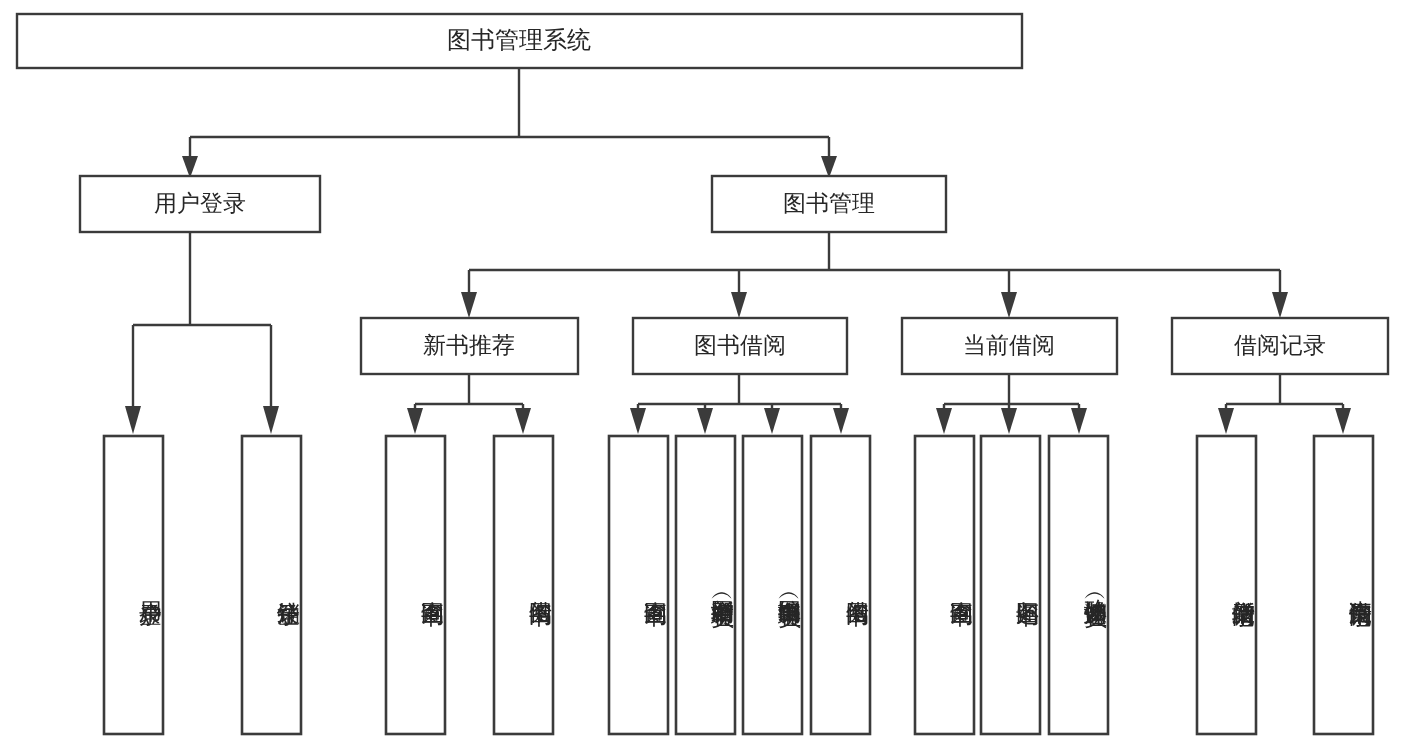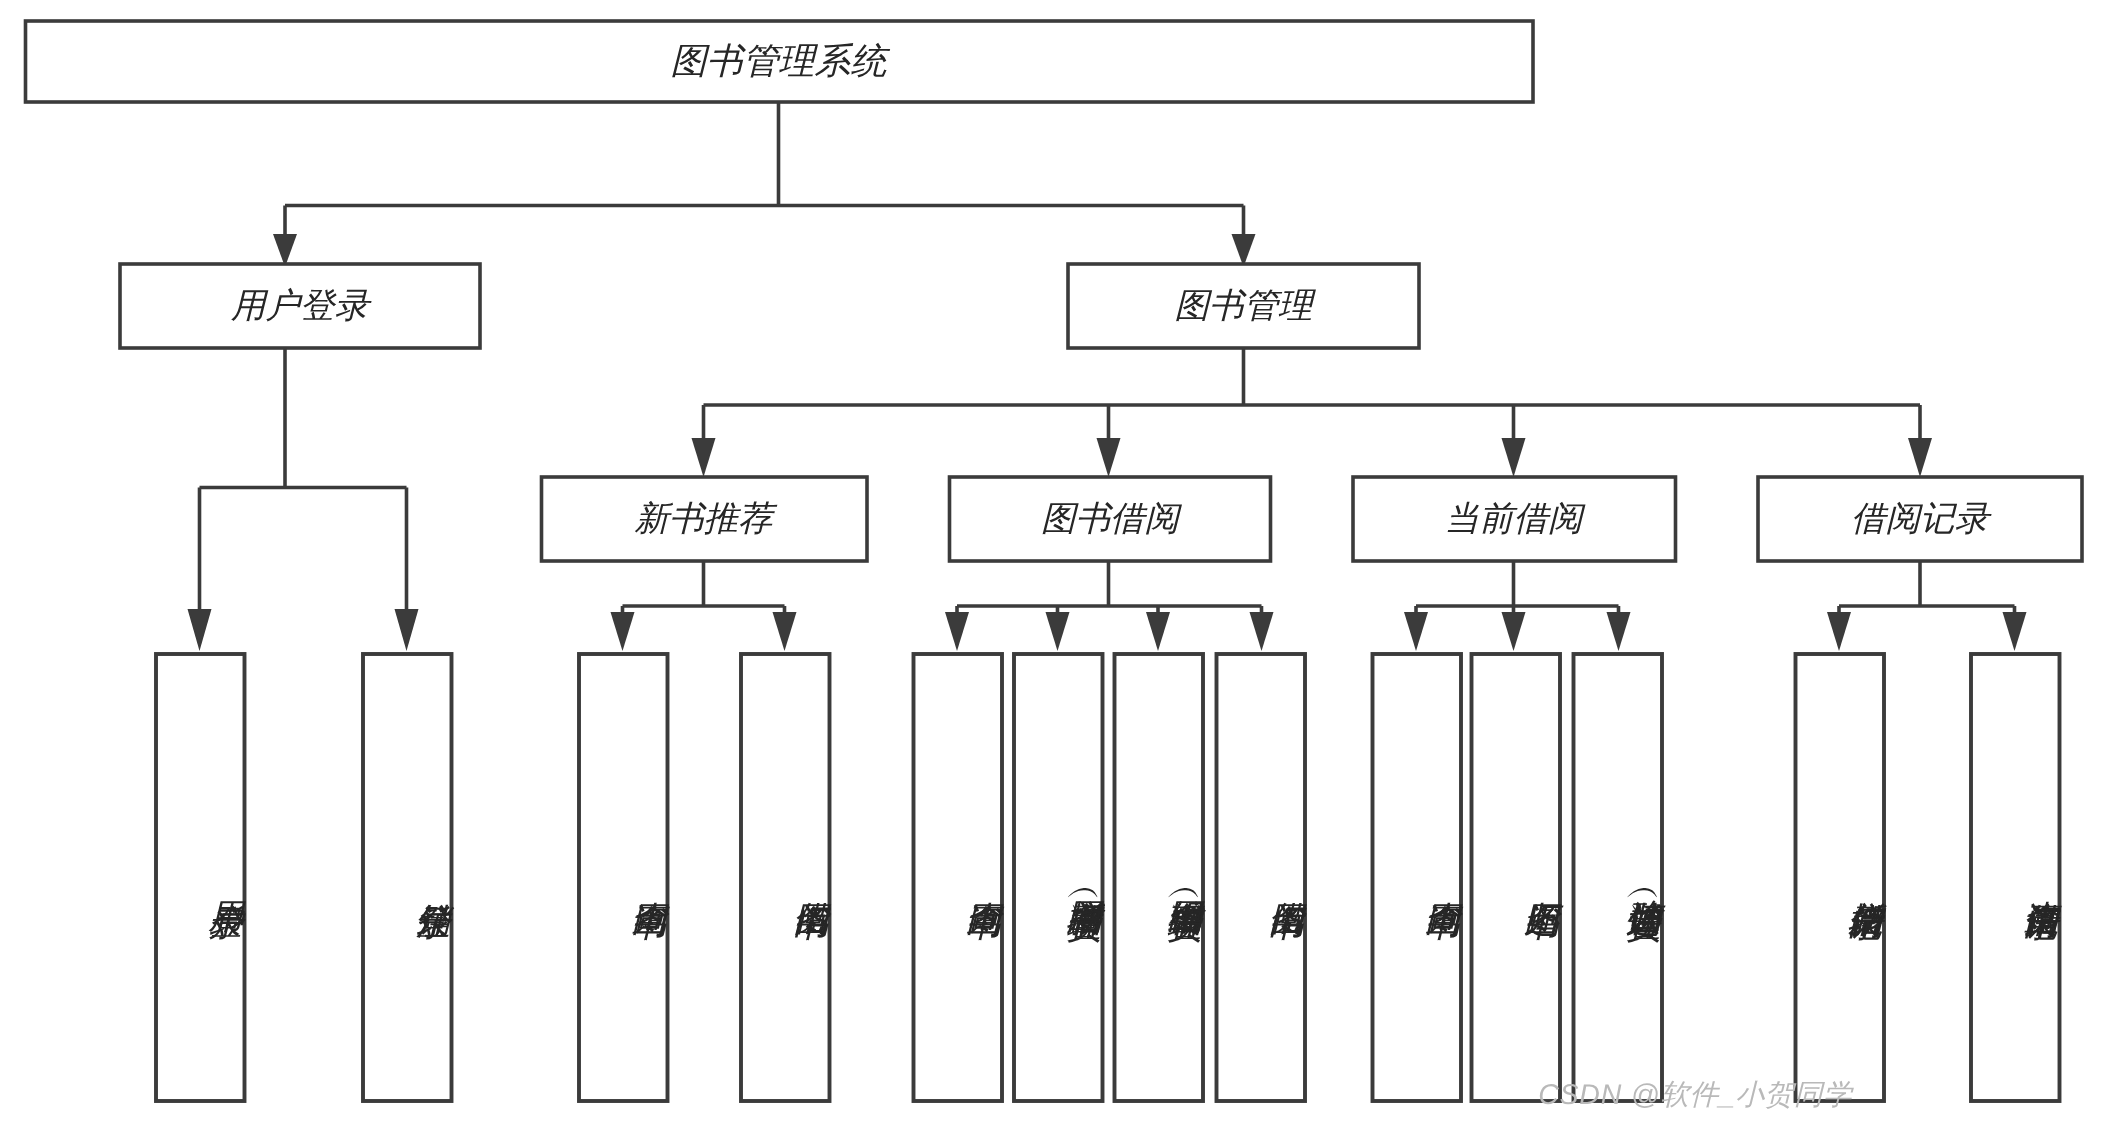--- a/index.html
+++ b/index.html
@@ -11,21 +11,20 @@
     width: 1405px;
     height: 747px;
     font-family: "Liberation Sans", "DejaVu Sans", sans-serif;
     overflow: hidden;
   }
   #diagram-root {
     position: relative;
     width: 1243px;
     height: 747px;
     background: #ffffff;
-    font-style: italic;
   }
   svg.diagram-svg {
     position: absolute;
     left: 0;
     top: 0;
     width: 1405px;
     height: 747px;
   }
   .node-box {
     fill: #ffffff;
@@ -314,15 +313,14 @@
       <rect class="leaf-box" x="1314" y="436" width="59" height="298"></rect>
       <foreignObject class="leaf-label-fo" x="1314" y="436" width="59" height="298">
         <div xmlns="http://www.w3.org/1999/xhtml" class="leaf-label-wrap">
           <span class="leaf-label">查询借阅记录</span>
         </div>
       </foreignObject>
     </g>
 
   </svg>
 
-  <div class="watermark">CSDN @软件_小贺同学</div>
 
 </div>
 
 </body></html>

